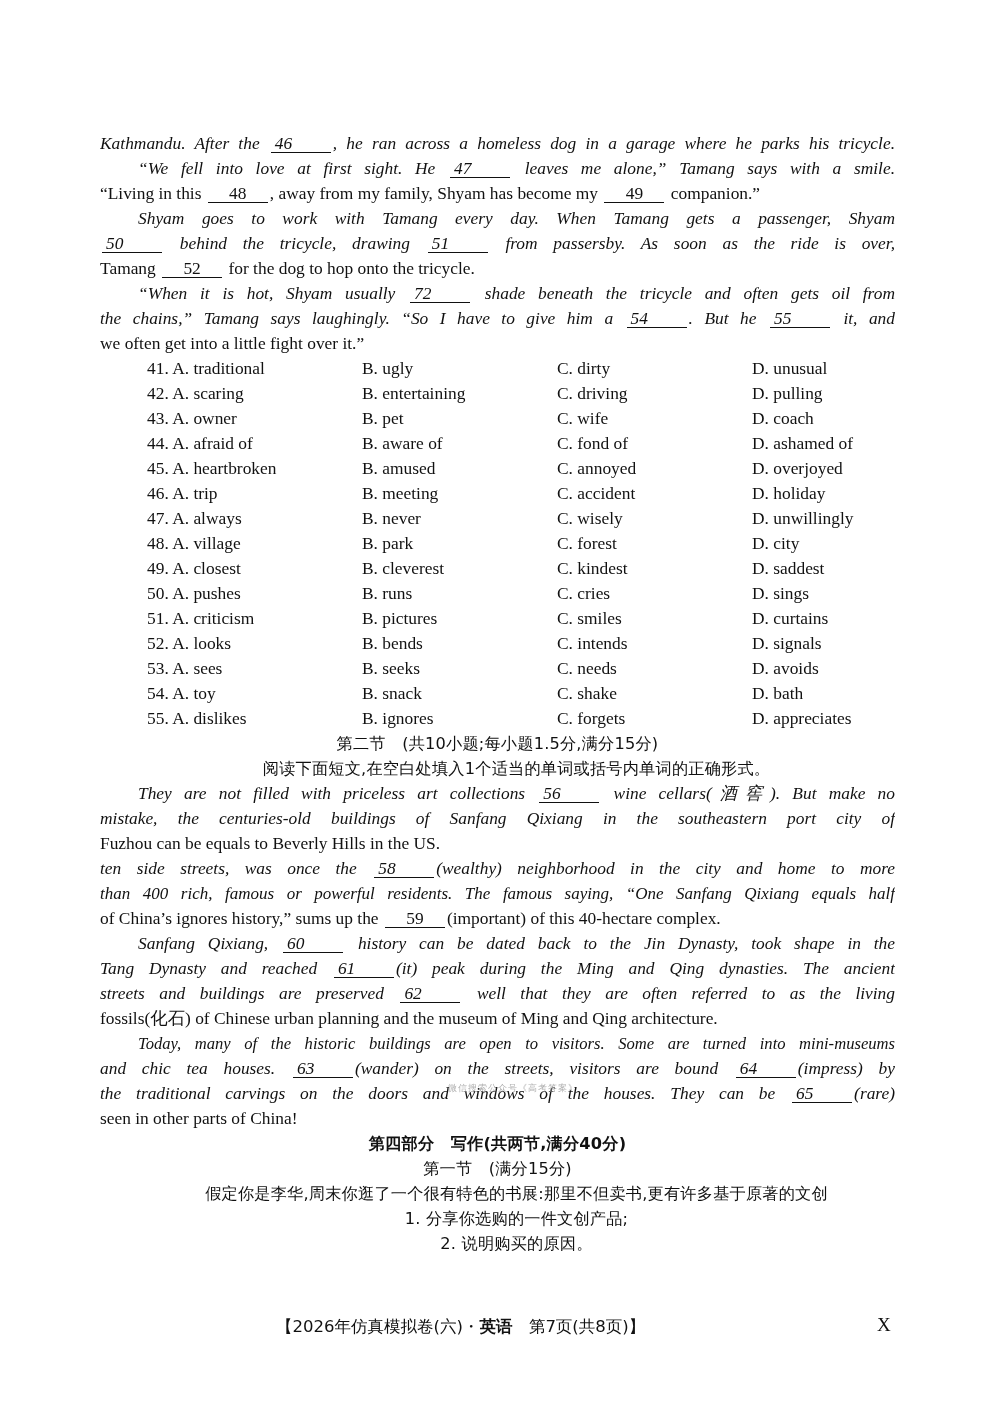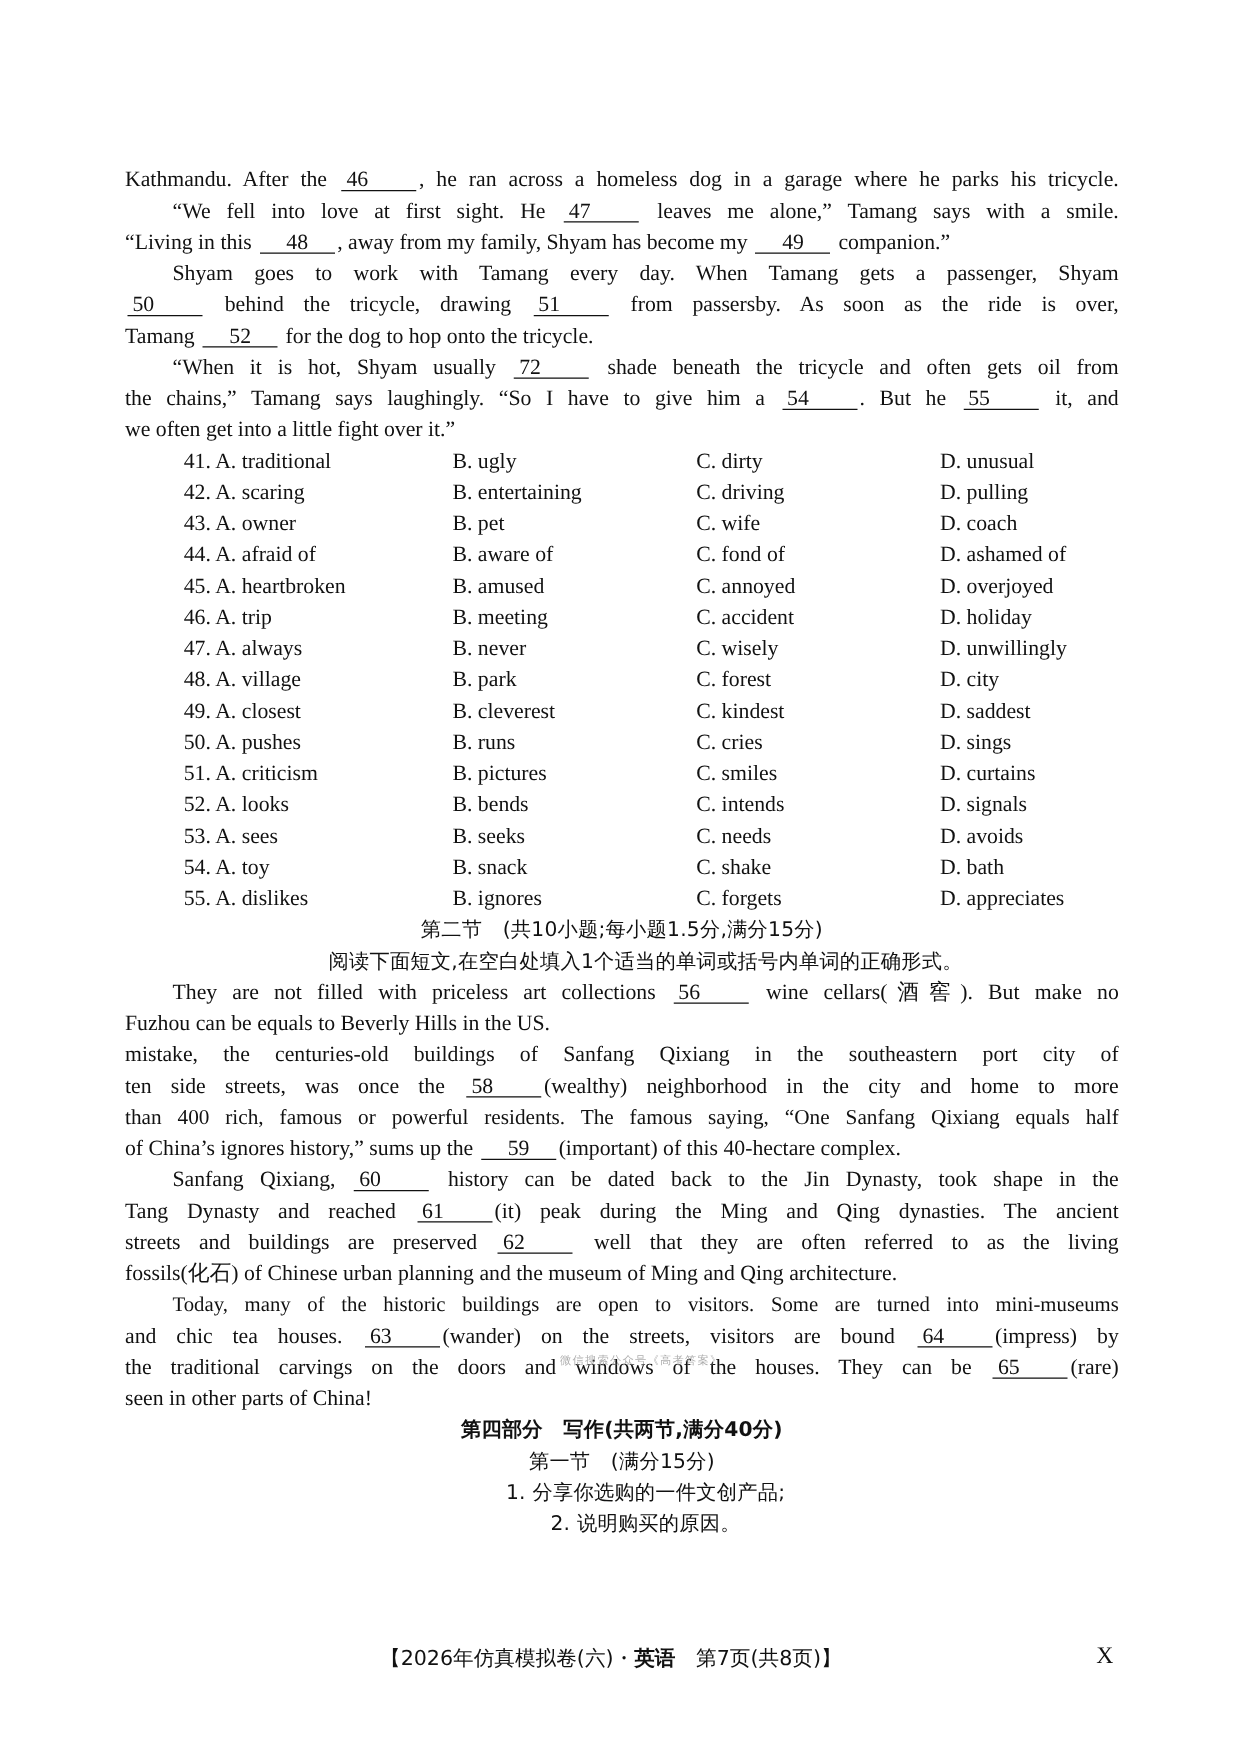--- a/index.html
+++ b/index.html
@@ -1,31 +1,31 @@
 <!DOCTYPE html>
 <html><head>
 <meta charset="utf-8">
 <style>
   html, body { margin: 0; padding: 0; background: #ffffff; }
   body { width: 992px; height: 1403px; position: relative; overflow: hidden;
          font-family: "Liberation Serif", "DejaVu Serif", serif; color: #111; }
   .page { position: absolute; left: 100px; top: 131px; width: 795px; }
   .line { height: 25px; line-height: 25px; font-size: 17.4px; white-space: nowrap; position: relative; }
-  .just { text-align: justify; text-align-last: justify; white-space: normal; overflow: hidden; }
+  .just { text-align: justify; text-align-last: justify; white-space: normal; overflow: hidden; font-style: italic; }
   .indent { padding-left: 38px; }
   .blank { display: inline-block; min-width: 52px; text-align: center; border-bottom: 1px solid #111;
            line-height: 18px; padding: 0 4px; margin: 0 2px; }
   .opts { display: grid; grid-template-columns: 215px 195px 195px 190px; }
   .opts .line { font-size: 17.4px; margin-left: 47px; }
   .cn { font-family: "DejaVu Sans", "Liberation Sans", sans-serif; font-size: 16.2px; letter-spacing: 0.2px; text-align: center; }
   .cn-bold { font-weight: bold; }
   .watermark { position: absolute; left: 424px; top: 1082px; font-size: 9px; color: #9a9a9a;
                font-family: "DejaVu Sans", sans-serif; letter-spacing: 1px; opacity: 0.8; margin-left: 24px; }
   .footer { position: absolute; top: 1316px; left: 276px; font-size: 16.5px;
-            font-family: "DejaVu Sans", sans-serif; white-space: nowrap; margin-left: 28px; }
+            font-family: "DejaVu Sans", sans-serif; white-space: nowrap; }
   .footer b { font-weight: bold; }
   .footer-mark { position: absolute; top: 1314px; left: 877px; font-size: 19px;
                  font-family: "Liberation Serif", serif; }
 </style>
 </head>
 <body>
 
 <div class="page">
 
   <div>
@@ -121,22 +121,22 @@
       <div class="line"><span>D. appreciates</span></div>
     </div>
 
   <div class="line cn">第二节　(共10小题;每小题1.5分,满分15分)</div>
   <div class="line cn indent">阅读下面短文,在空白处填入1个适当的单词或括号内单词的正确形式。</div>
 
   <div>
     <div class="line just indent">
       <span>They are not filled with priceless art collections </span><span class="blank">56</span><span> wine cellars(酒窖). But make no</span>
     </div>
+    <div class="line just"><span>mistake, the centuries-old buildings of Sanfang Qixiang in the southeastern port city of</span></div>
     <div class="line"><span>Fuzhou can be equals to Beverly Hills in the US.</span></div>
-    <div class="line just"><span>mistake, the centuries-old buildings of Sanfang Qixiang in the southeastern port city of</span></div>
     <div class="line just">
       <span>ten side streets, was once the </span><span class="blank">58</span><span>(wealthy) neighborhood in the city and home to more</span>
     </div>
     <div class="line just" style="font-size:17px;"><span>than 400 rich, famous or powerful residents. The famous saying, “One Sanfang Qixiang equals half</span></div>
     <div class="line">
       <span>of China’s ignores history,” sums up the </span><span class="blank">59</span><span>(important) of this 40-hectare complex.</span>
     </div>
     <div class="line just indent">
       <span>Sanfang Qixiang, </span><span class="blank">60</span><span> history can be dated back to the Jin Dynasty, took shape in the</span>
     </div>
@@ -152,20 +152,21 @@
       <span>and chic tea houses. </span><span class="blank">63</span><span>(wander) on the streets, visitors are bound </span><span class="blank">64</span><span>(impress) by</span>
     </div>
     <div class="line just">
       <span>the traditional carvings on the doors and windows of the houses. They can be </span><span class="blank">65</span><span>(rare)</span>
     </div>
     <div class="line"><span>seen in other parts of China!</span></div>
   </div>
 
   <div class="line cn cn-bold">第四部分　写作(共两节,满分40分)</div>
   <div class="line cn">第一节　(满分15分)</div>
+  <div class="line cn indent">假定你是李华,周末你逛了一个很有特色的书展:那里不但卖书,更有许多基于原著的文创</div>
   <div class="line cn indent">1. 分享你选购的一件文创产品;</div>
   <div class="line cn indent">2. 说明购买的原因。</div>
 </div>
 
 <div class="watermark">微信搜索公众号《高考答案》</div>
 
 <div class="footer">
   <span>【2026年仿真模拟卷(六)・</span><b>英语</b><span>　第7页(共8页)】</span>
 </div>
 <div class="footer-mark">X</div>

